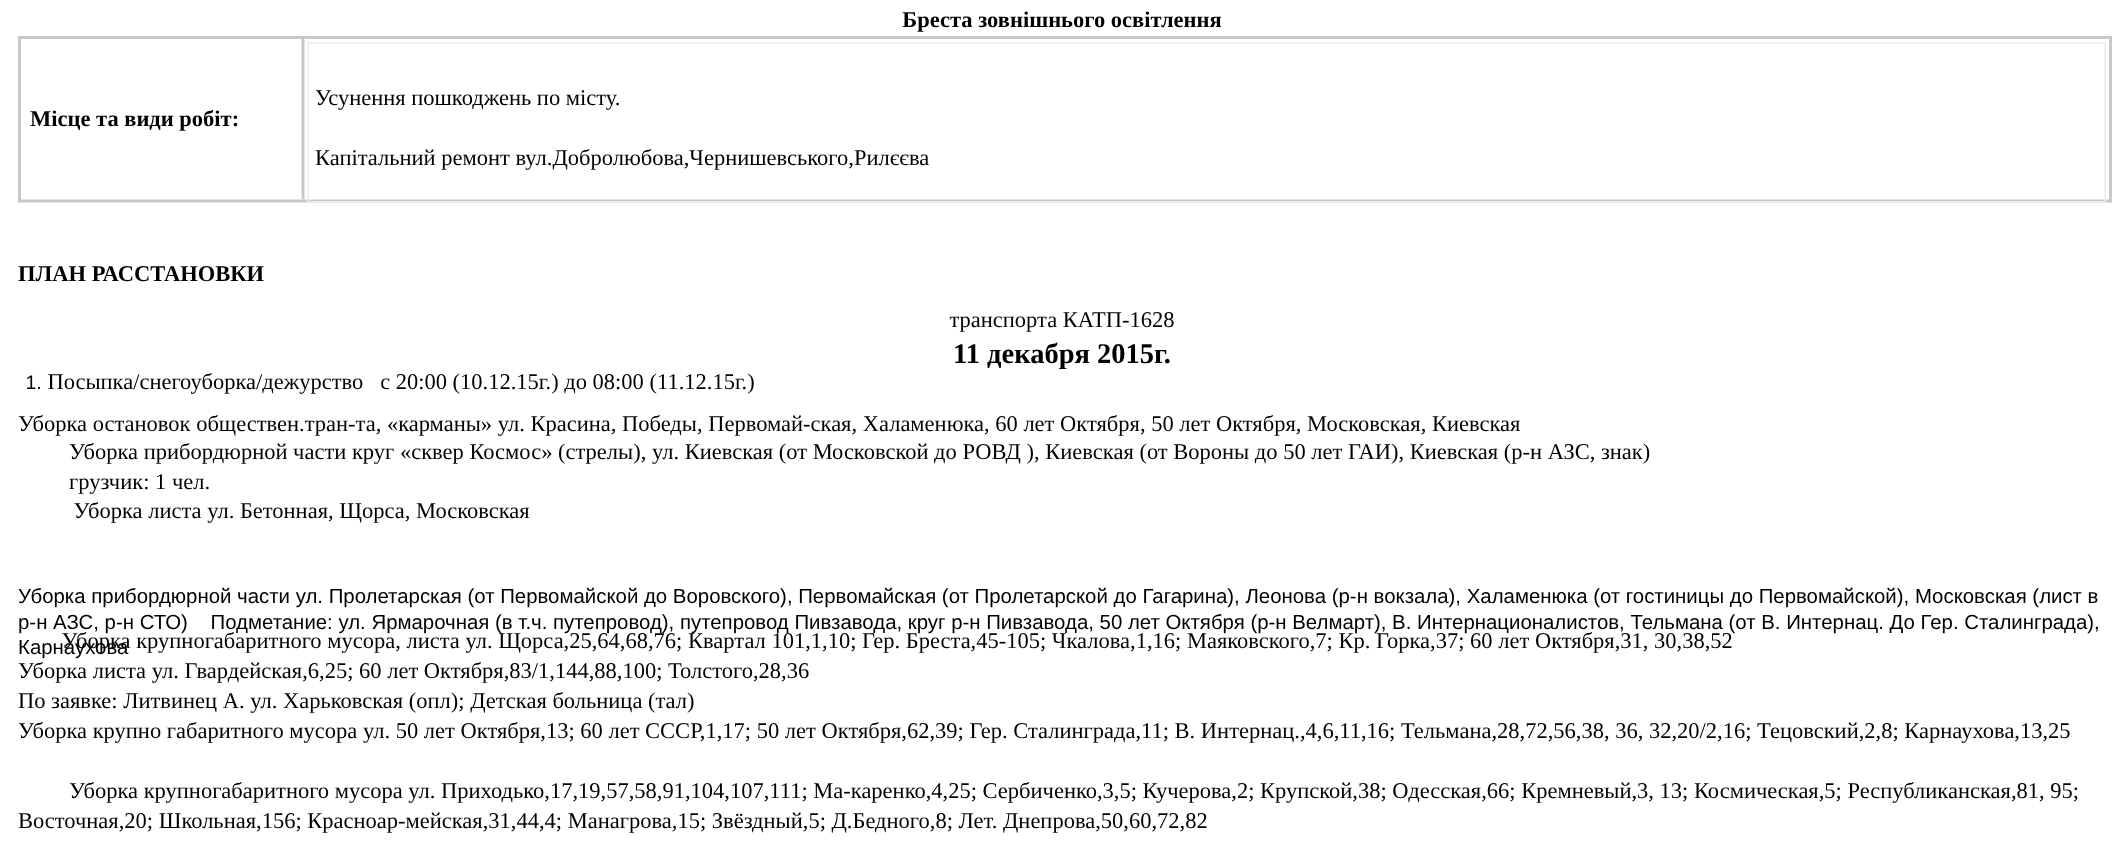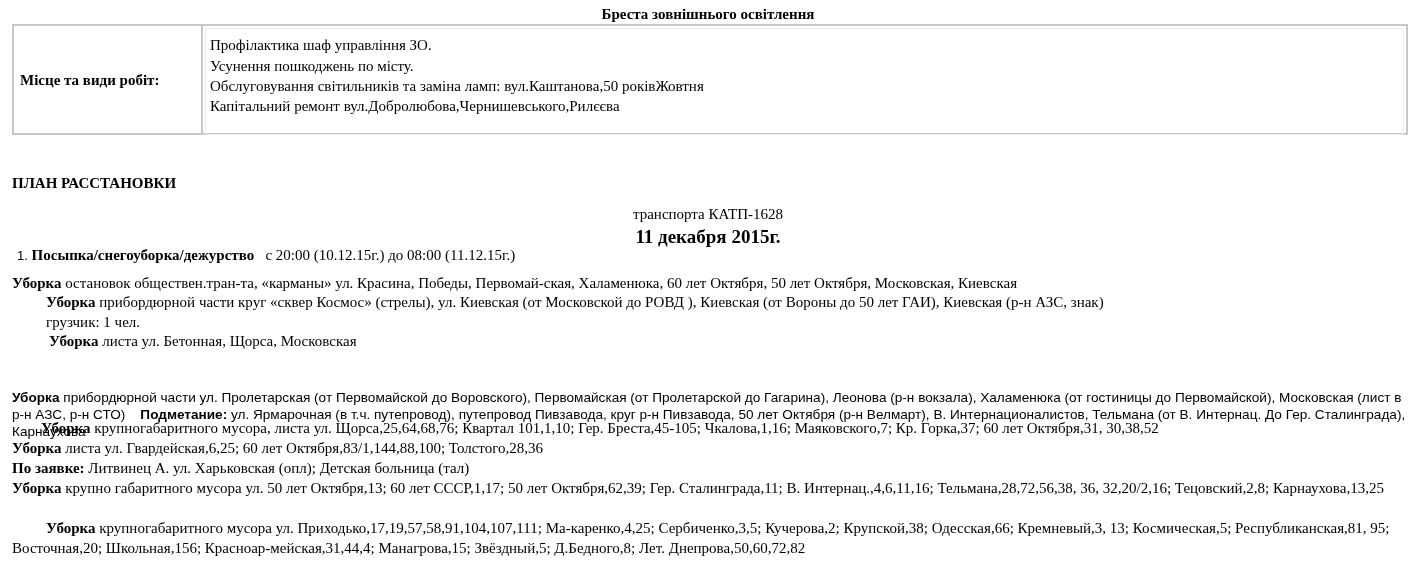--- a/index.html
+++ b/index.html
@@ -10,21 +10,21 @@
     body {
       width: 1416px;
       height: 565px;
       overflow: hidden;
       position: relative;
       font-family: "Liberation Serif", "DejaVu Serif", serif;
       font-size: 15px;
       color: #000;
     }
     .abs { position: absolute; white-space: nowrap; }
-    .b { font-weight: bold; text-align: right; }
+    .b { font-weight: normal; text-align: right; }
 
     .service-title {
       left: 0; width: 1416px; top: 6px;
       text-align: center;
       font-weight: bold;
       font-size: 15px;
     }
     .work-table {
       position: absolute;
       left: 12px; top: 24px;
@@ -78,23 +78,21 @@
 </head>
 <body>
 
 <div class="abs service-title">Бреста зовнішнього освітлення</div>
 
 <div class="work-table">
   <div class="label-cell">
     <span>Місце та види робіт:</span>
   </div>
   <div class="items-cell">
-    <div style="top:6px">Профілактика шаф управління ЗО.</div>
     <div style="top:27px">Усунення пошкоджень по місту.</div>
-    <div style="top:47px">Обслуговування світильників та заміна ламп: вул.Каштанова,50 роківЖовтня</div>
     <div style="top:67px">Капітальний ремонт вул.Добролюбова,Чернишевського,Рилєєва</div>
   </div>
 </div>
 
 <div class="abs plan-title">ПЛАН РАССТАНОВКИ</div>
 <div class="abs transport-title">транспорта КАТП-1628</div>
 <div class="abs date-title">11 декабря 2015г.</div>
 
 <div class="abs line" style="left:17px; top:245px;">
   <span style="font-family:'Liberation Sans',sans-serif;font-size:13px;">1.</span>

